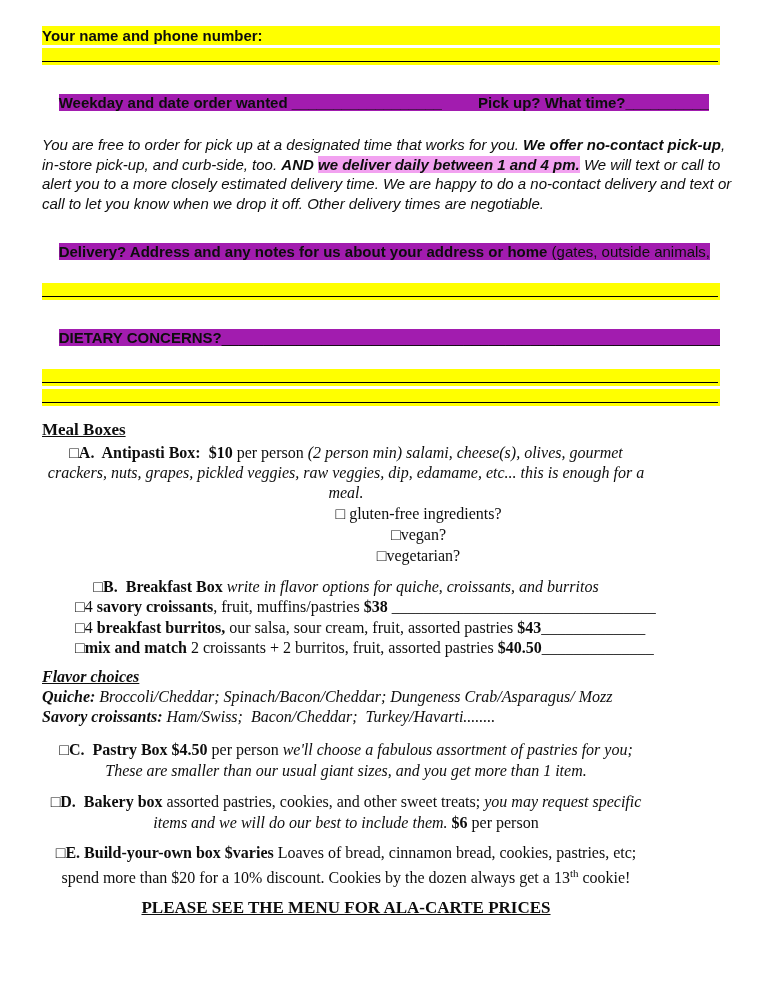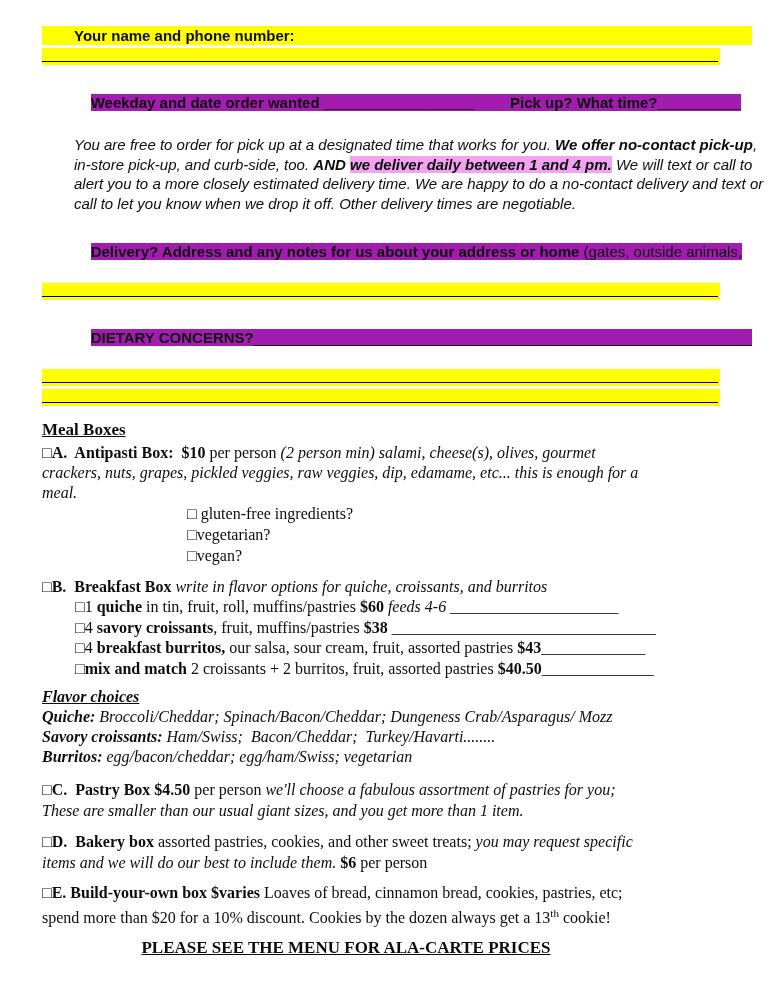--- a/index.html
+++ b/index.html
@@ -1,25 +1,25 @@
 <!DOCTYPE html>
 <html><head>
 <meta charset="utf-8">
 <style>
   html,body{margin:0;padding:0;background:#ffffff;}
   body{width:772px;height:1000px;overflow:hidden;color:#0d0d0d;}
   .page{padding:26px 40px 0 42px;width:690px;box-sizing:border-box;}
-  .sans{font-family:"Liberation Sans",sans-serif;padding-left:32px;}
+  .sans{font-family:"Liberation Sans",sans-serif;}
   .serif{font-family:"Liberation Serif","DejaVu Serif",serif;}
   .b{font-weight:700;}
   .i{font-style:italic;}
   .ybg{background:#a21caf;}
   .pinkbg{background:#F2A2F0;}
   .nowrap{white-space:pre;}
-  .prewrap{white-space:pre-wrap;}
+  .prewrap{white-space:pre-wrap;text-align:center;}
 
   
   .topline{font-size:15px;line-height:19px;font-weight:700;}
   .fullyellow{background:#FFFF00;width:678px;}
   .yblank{background:#FFFF00;width:678px;height:17px;position:relative;margin-top:3px;}
   .yblank::after{content:"";position:absolute;left:0;right:2px;bottom:3px;border-bottom:1.6px solid #000;}
   .intro{font-size:15px;line-height:19.5px;font-style:italic;font-weight:400;margin:4px 0 10px 0;width:692px;}
   .intro .b{font-weight:700;}
   .sectgap{height:9px;}
 
@@ -65,37 +65,35 @@
   <div class="sans topline nowrap" style="overflow:hidden;width:678px;">
     <span class="ybg"><span>DIETARY CONCERNS?</span><span style="font-weight:400">______________________________________________________________</span></span>
   </div>
   <div class="yblank"></div>
   <div class="yblank"></div>
 
   <div class="serif mb h-meal">Meal Boxes</div>
 
   <div class="serif mb para prewrap"><span>□</span><span class="b">A.  Antipasti Box:  $10</span><span> per person </span><span class="i">(2 person min) salami, cheese(s), olives, gourmet crackers, nuts, grapes, pickled veggies, raw veggies, dip, edamame, etc... this is enough for a meal.</span></div>
   <div class="serif mb optline prewrap"><span>□</span><span> gluten-free ingredients?</span></div>
+  <div class="serif mb optline prewrap"><span>□</span><span>vegan?</span></div>
   <div class="serif mb optline prewrap"><span>□</span><span>vegetarian?</span></div>
-  <div class="serif mb optline prewrap"><span>□</span><span>vegan?</span></div>
 
   <div class="serif mb para prewrap" style="margin-top:11px;"><span>□</span><span class="b">B.  Breakfast Box </span><span class="i">write in flavor options for quiche, croissants, and burritos</span></div>
 
-  <div class="serif mb itemline nowrap"><span>□</span><span>1 </span><span class="b">quiche</span><span> in tin, fruit, roll, muffins/pastries </span><span class="b">$60</span><span class="i"> feeds 4-6 </span><span>_____________________</span></div>
 
   <div class="serif mb itemline nowrap"><span>□</span><span>4 </span><span class="b">savory croissants</span><span>, fruit, muffins/pastries </span><span class="b">$38</span><span class="i"> </span><span>_________________________________</span></div>
 
   <div class="serif mb itemline nowrap"><span>□</span><span>4 </span><span class="b">breakfast burritos,</span><span> our salsa, sour cream, fruit, assorted pastries </span><span class="b">$43</span><span class="i"></span><span>_____________</span></div>
 
   <div class="serif mb itemline nowrap"><span>□</span><span></span><span class="b">mix and match</span><span> 2 croissants + 2 burritos, fruit, assorted pastries </span><span class="b">$40.50</span><span class="i"></span><span>______________</span></div>
 
   <div class="serif mb flavhead">Flavor choices</div>
   <div class="serif mb flavrow nowrap"><span class="b i">Quiche:</span><span class="i"> Broccoli/Cheddar; Spinach/Bacon/Cheddar; Dungeness Crab/Asparagus/ Mozz</span></div>
   <div class="serif mb flavrow nowrap"><span class="b i">Savory croissants:</span><span class="i"> Ham/Swiss;  Bacon/Cheddar;  Turkey/Havarti........</span></div>
-  <div class="serif mb flavrow nowrap"><span class="b i">Burritos:</span><span class="i"> egg/bacon/cheddar; egg/ham/Swiss; vegetarian</span></div>
 
   <div class="serif mb para prewrap" style="margin-top:12px;line-height:21px;"><span>□</span><span class="b">C.  Pastry Box $4.50</span><span> per person </span><span class="i">we'll choose a fabulous assortment of pastries for you; These are smaller than our usual giant sizes, and you get more than 1 item.</span></div>
 
   <div class="serif mb para prewrap" style="margin-top:10px;line-height:21px;"><span>□</span><span class="b">D.  Bakery box</span><span> assorted pastries, cookies, and other sweet treats; </span><span class="i">you may request specific items and we will do our best to include them. </span><span class="b">$6</span><span> per person</span></div>
 
   <div class="serif mb para prewrap" style="margin-top:9px;line-height:21px;"><span>□</span><span class="b">E. Build-your-own box $varies</span><span> Loaves of bread, cinnamon bread, cookies, pastries, etc; spend more than $20 for a 10% discount. Cookies by the dozen always get a 13</span><sup>th</sup><span> cookie!</span></div>
 
   <div class="serif center-note"><span>PLEASE SEE THE MENU FOR ALA-CARTE PRICES</span></div>
 
 </div>

